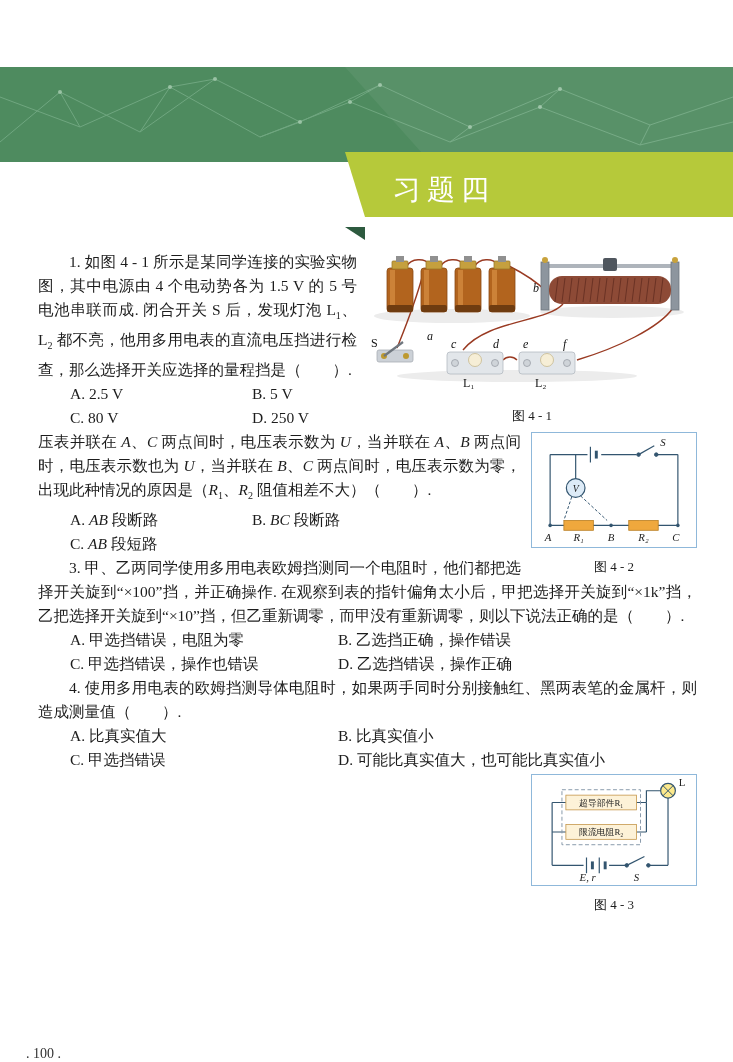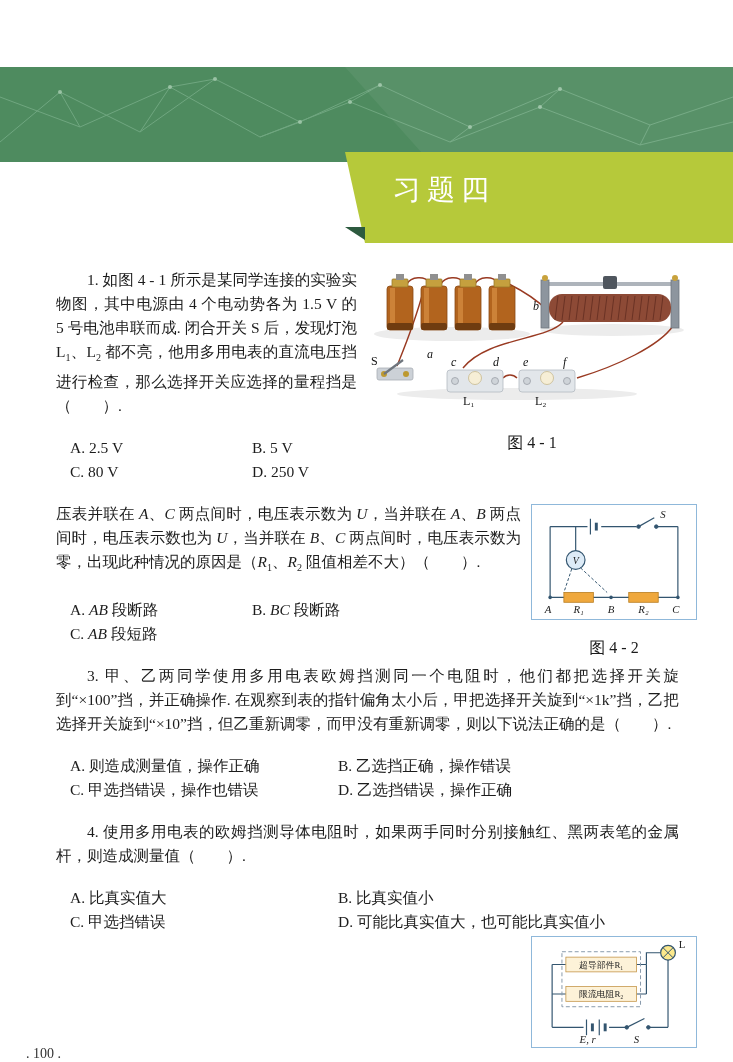--- a/index.html
+++ b/index.html
@@ -1,37 +1,37 @@
 <!DOCTYPE html>
 <html><head>
 <meta charset="utf-8">
 <style>
   *{margin:0;padding:0;box-sizing:border-box}
   html,body{background:#fff}
   .page{position:relative;width:733px;height:1062px;background:#ffffff;overflow:hidden;
         font-family:"Liberation Serif","DejaVu Serif",serif;color:#1c1c1c}
   
   .green-band{position:absolute;left:0;top:67px;width:733px;height:95px;background:#4e8b5f;overflow:hidden}
-  .ribbon{position:absolute;left:345px;top:152px;width:388px;height:91px;background:#b6c93a;
+  .ribbon{position:absolute;left:345px;top:152px;width:388px;height:65px;background:#b6c93a;
           clip-path:polygon(0 0,100% 0,100% 100%,20px 100%)}
   .ribbon-title{font-size:28px;color:#ffffff;letter-spacing:6px;line-height:75px;padding-left:48px}
   .ribbon-fold{position:absolute;left:345px;top:227px;width:20px;height:13px;background:#2d5a3f;
                clip-path:polygon(0 0,100% 0,100% 100%)}
   
   .content{position:absolute;left:38px;top:250px;width:659px;font-size:15.5px;line-height:24px;text-align:justify}
-  p{margin:18px}
+  p{margin:0}
   .ptext{text-indent:2em}
   .pcont{text-indent:0}
   .opts{display:grid;padding-left:32px}
   .opts-n{grid-template-columns:182px 1fr}
   .opts-w{grid-template-columns:268px 1fr}
   sub{font-size:0.65em}
   figure.fig{float:right;text-align:center;margin:2px 0 4px 10px}
   .frame{border:1px solid #8fb8da;background:#fff;display:block}
-  figcaption{font-size:16px;line-height:18px;margin-top:19px;color:#1c1c1c}
+  figcaption{font-size:13px;line-height:18px;margin-top:10px;color:#1c1c1c}
   .pagenum{position:absolute;left:26px;bottom:0;font-size:14px;color:#333}
 </style>
 </head>
 <body>
 
 <div class="page">
 
   <div class="green-band">
     <svg width="733" height="95" viewBox="0 0 733 95">
       <g stroke="#7eb28e" stroke-width="1" fill="none" opacity="0.7">
@@ -229,21 +229,21 @@
       <div class="opts opts-n">
         <span>A. <i>AB</i> 段断路</span>
         <span>B. <i>BC</i> 段断路</span>
         <span>C. <i>AB</i> 段短路</span>
       </div>
     </div>
 
     <div>
       <p class="ptext">3. 甲、乙两同学使用多用电表欧姆挡测同一个电阻时，他们都把选择开关旋到“×100”挡，并正确操作. 在观察到表的指针偏角太小后，甲把选择开关旋到“×1k”挡，乙把选择开关旋到“×10”挡，但乙重新调零，而甲没有重新调零，则以下说法正确的是（　　）.</p>
       <div class="opts opts-w">
-        <span>A. 则造成测量值，操作正确</span>
+        <span>A. 甲选挡错误，电阻为零</span>
         <span>B. 乙选挡正确，操作错误</span>
         <span>C. 甲选挡错误，操作也错误</span>
         <span>D. 乙选挡错误，操作正确</span>
       </div>
     </div>
 
     <div>
       <p class="ptext">4. 使用多用电表的欧姆挡测导体电阻时，如果两手同时分别接触红、黑两表笔的金属杆，则造成测量值（　　）.</p>
       <div class="opts opts-w">
         <span>A. 比真实值大</span>

